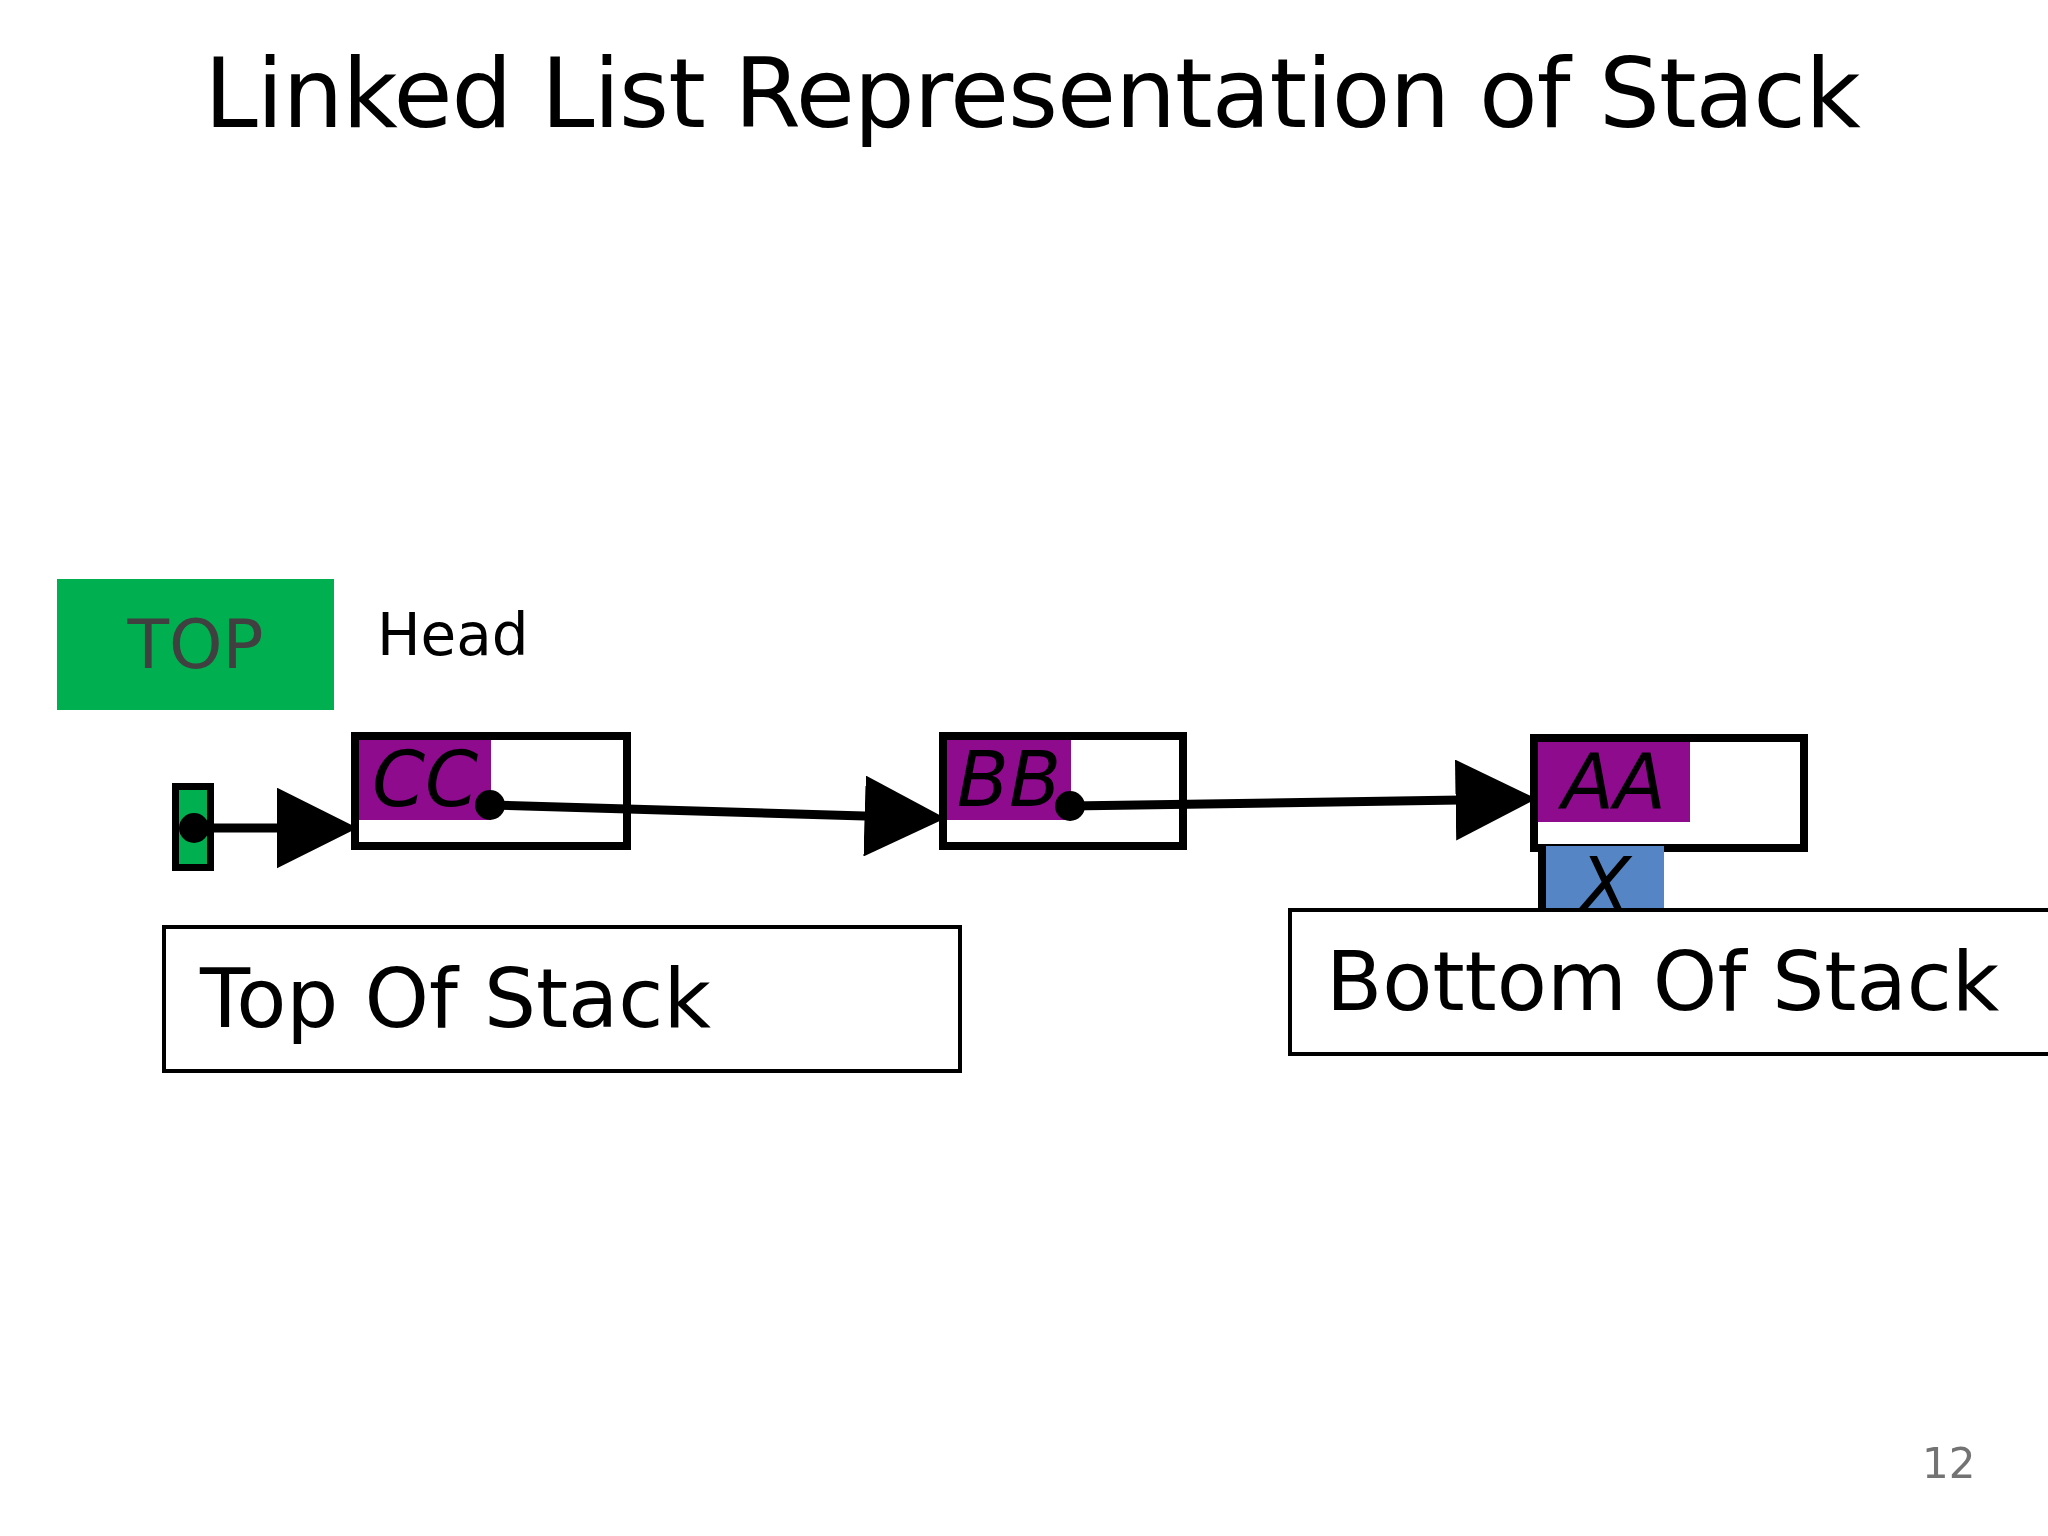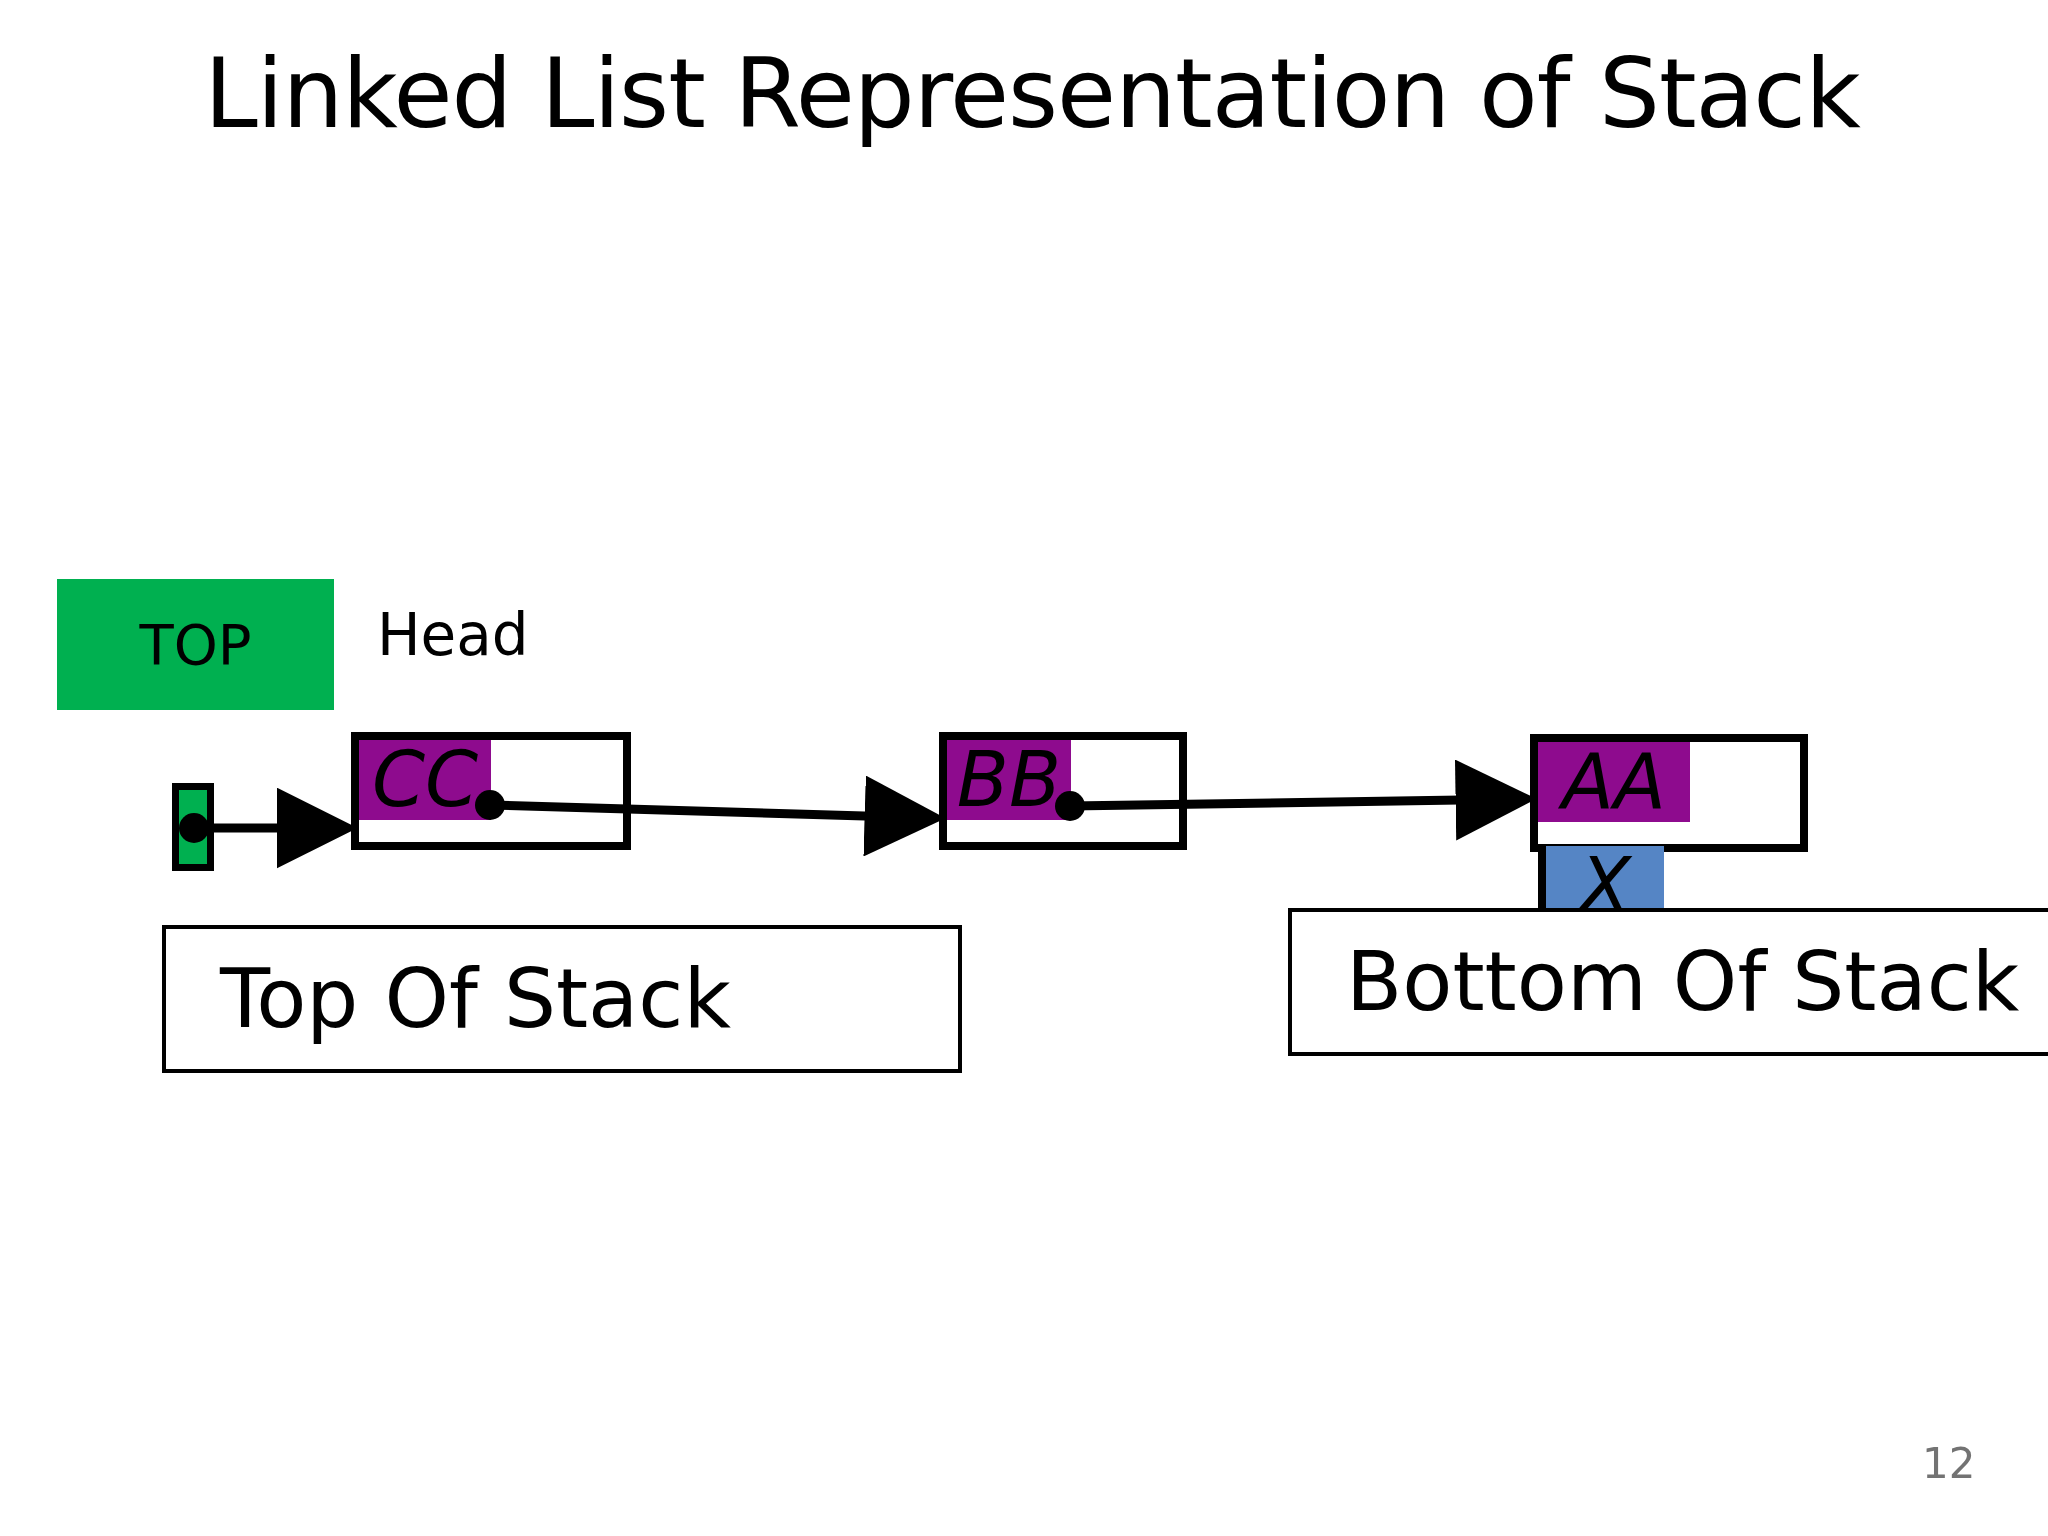--- a/index.html
+++ b/index.html
@@ -49,23 +49,23 @@
     top: 579px;
     width: 277px;
     height: 131px;
     background: #00B050;
     display: flex;
     align-items: center;
     justify-content: center;
   }
   #top-box .lbl {
     font-family: "DejaVu Sans", sans-serif;
-    font-size: 56px;
+    font-size: 68px;
     line-height: 72px;
-    color: #000000;
+    color: #404040;
   }
 
   
   #head-label {
     position: absolute;
     left: 370px;
     top: 592px;
     font-family: "DejaVu Sans", sans-serif;
     font-size: 58px;
     line-height: 86px;
@@ -138,21 +138,21 @@
     box-sizing: border-box;
     display: flex;
     align-items: center;
   }
   .caption-box .cap-text {
     font-family: "DejaVu Sans", sans-serif;
     font-size: 82px;
     line-height: 92px;
     color: #000000;
     white-space: nowrap;
-    padding-left: 54px;
+    padding-left: 34px;
   }
   #caption-top    { left: 155px;  top: 925px; width: 800px; height: 148px; }
   #caption-bottom { left: 1281px; top: 908px; width: 860px; height: 148px; }
 
   
   #arrows {
     position: absolute;
     left: 0; top: 0;
     width: 2048px;
     height: 1536px;

